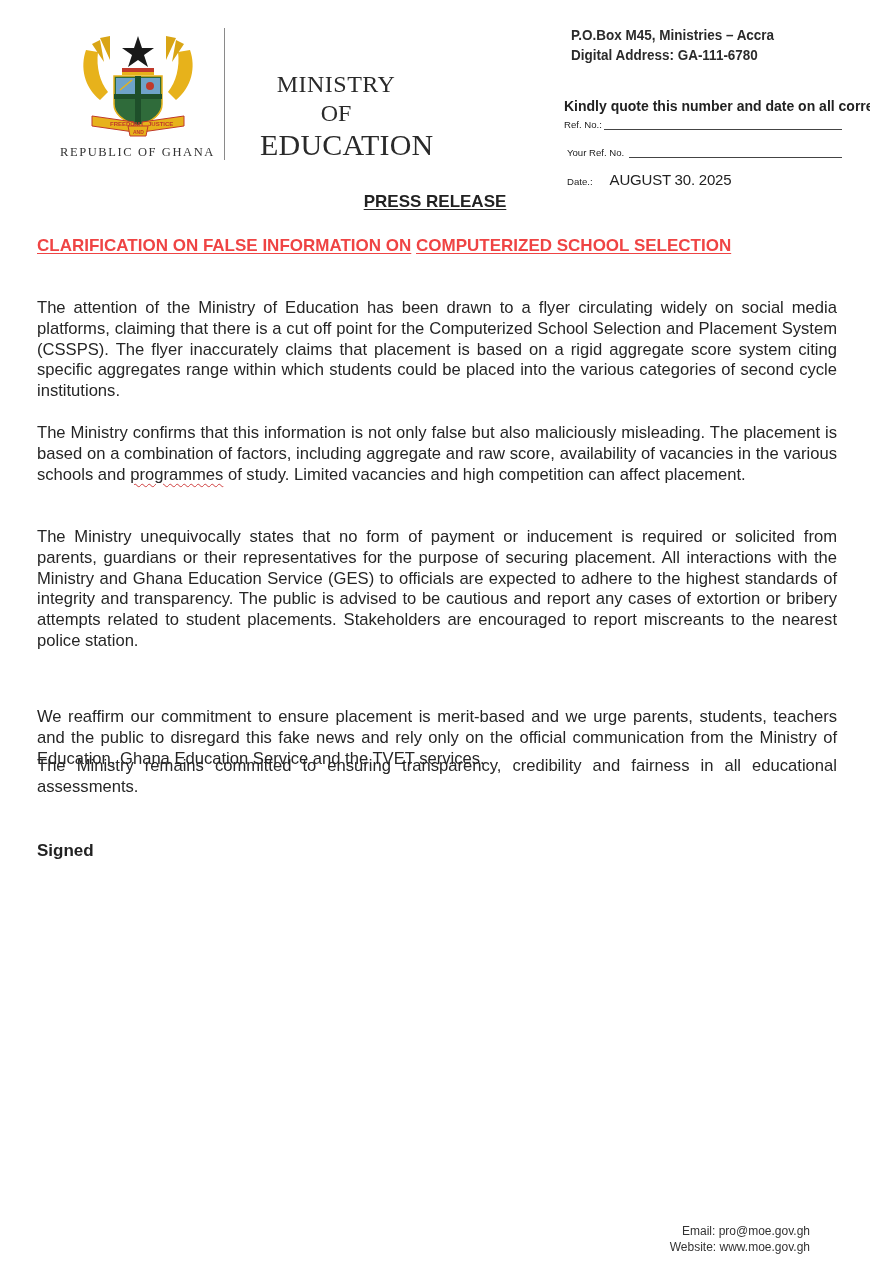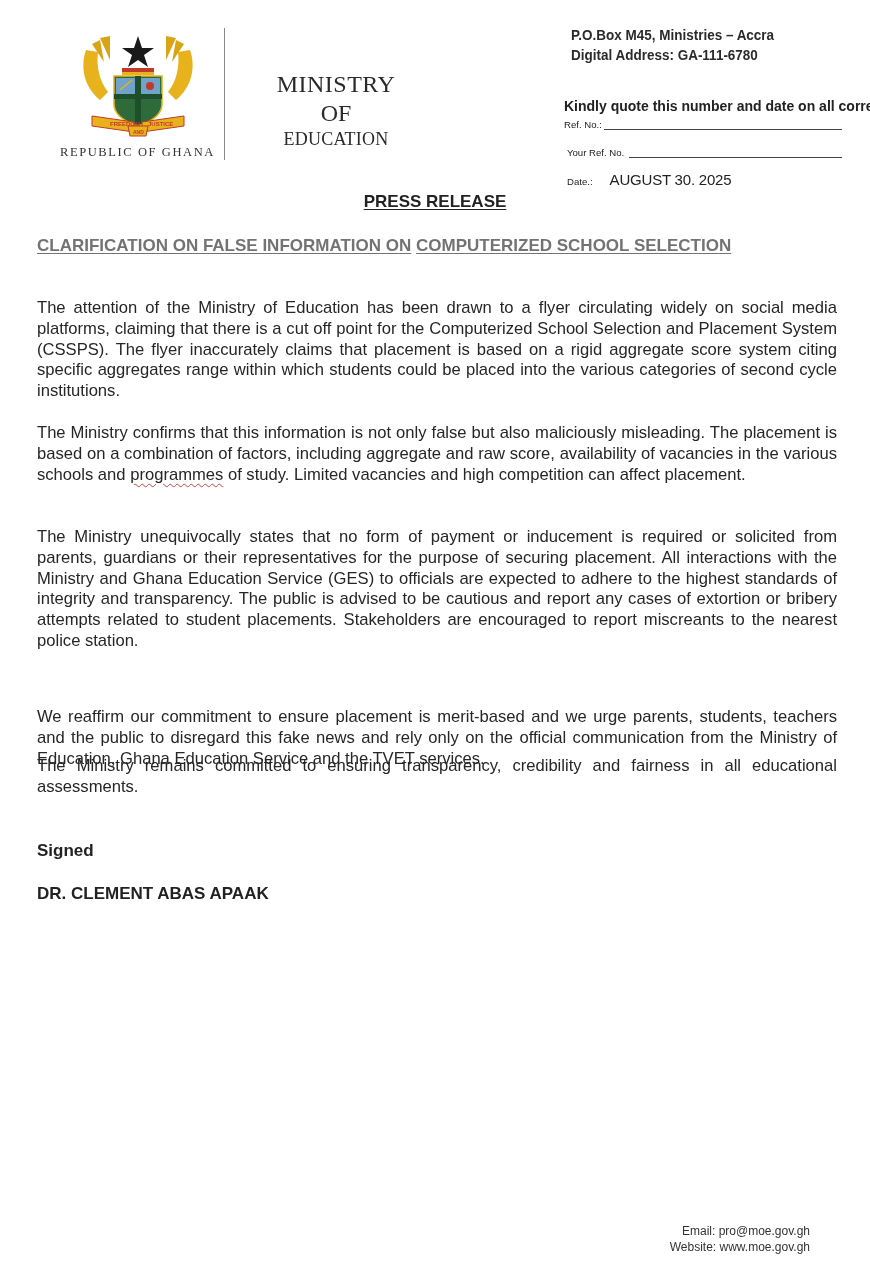--- a/index.html
+++ b/index.html
@@ -6,37 +6,37 @@
     body { width: 870px; height: 1280px; position: relative; overflow: hidden; color: #1e1e1e; font-family: "Liberation Sans", sans-serif; }
     .abs { position: absolute; }
 
     
     .crest { left: 78px; top: 32px; width: 120px; height: 105px; }
     .republic { left: 60px; top: 145px; font-family: "Liberation Serif", serif; font-size: 12.5px; letter-spacing: 1.6px; color: #333; white-space: nowrap; }
     .divider { left: 224px; top: 28px; width: 1px; height: 132px; background: #8a8a8a; }
     .ministry { left: 234px; top: 72px; width: 152px; text-align: center; font-family: "Liberation Serif", serif; color: #2a2a2a; line-height: 1; margin-left: 26px; }
     .ministry .l1 { font-size: 24px; letter-spacing: 0.5px; }
     .ministry .l2 { font-size: 24px; margin-top: 5px; }
-    .ministry .l3 { font-size: 18px; margin-top: 5px; letter-spacing: 0.2px; }
+    .ministry .l3 { font-size: 30px; margin-top: 5px; letter-spacing: 0.2px; }
 
     
     .address { left: 571px; top: 25px; font-family: "Liberation Sans", sans-serif; font-weight: bold; font-size: 14.5px; line-height: 20px; color: #2b2b2b; transform: scaleX(0.93); transform-origin: left top; white-space: nowrap; }
     .kindly { left: 564px; top: 98px; font-size: 14px; color: #222; white-space: nowrap; font-weight: bold; }
     .ref-row { left: 564px; top: 119px; width: 278px; display: flex; align-items: flex-end; font-size: 9.6px; color: #222; }
     .ref-row2 { left: 567px; top: 147px; width: 275px; display: flex; font-size: 9.6px; color: #222; }
     .ref-line { flex: 1; border-bottom: 1px solid #444; height: 10px; margin-left: 2px; }
     .ref-row2 .ref-line { margin-left: 5px; }
     .date-row { left: 567px; top: 171px; display: flex; align-items: baseline; white-space: nowrap; }
     .date-label { font-size: 9.6px; color: #222; }
     .date-value { font-size: 15px; color: #222; margin-left: 17px; letter-spacing: -0.2px; }
 
     
     .press { left: 0; width: 870px; top: 192px; text-align: center; font-weight: bold; font-size: 17px; color: #222; }
     .press span { text-decoration: underline; text-underline-offset: 2px; }
-    .headline { left: 37px; top: 235px; width: 800px; font-weight: bold; font-size: 17px; line-height: 21px; color: #737373; }
+    .headline { left: 37px; top: 235px; width: 800px; font-weight: bold; font-size: 17px; line-height: 21px; color: #ef4444; }
     .headline span { text-decoration: underline; text-underline-offset: 2px; }
 
     
     .body-text { left: 37px; width: 800px; font-size: 16.6px; line-height: 20.8px; color: #262626; text-align: justify; }
     .p1 { top: 298px; }
     .p2 { top: 423px; }
     .p3 { top: 527px; }
     .p4 { top: 673px; margin-top: 34px; }
     .p5 { top: 756px; }
     .spell { text-decoration: underline wavy #d04040; text-decoration-thickness: 1px; text-underline-offset: 3px; }
@@ -114,19 +114,18 @@
 </div>
 
 <div class="abs body-text p1">The attention of the Ministry of Education has been drawn to a flyer circulating widely on social media platforms, claiming that there is a cut off point for the Computerized School Selection and Placement System (CSSPS). The flyer inaccurately claims that placement is based on a rigid aggregate score system citing specific aggregates range within which students could be placed into the various categories of second cycle institutions.</div>
 <div class="abs body-text p2"><span>The Ministry confirms that this information is not only false but also maliciously misleading. The placement is based on a combination of factors, including aggregate and raw score, availability of vacancies in the various schools and </span><span class="spell">programmes</span><span> of study. Limited vacancies and high competition can affect placement.</span></div>
 <div class="abs body-text p3">The Ministry unequivocally states that no form of payment or inducement is required or solicited from parents, guardians or their representatives for the purpose of securing placement. All interactions with the Ministry and Ghana Education Service (GES) to officials are expected to adhere to the highest standards of integrity and transparency. The public is advised to be cautious and report any cases of extortion or bribery attempts related to student placements. Stakeholders are encouraged to report miscreants to the nearest police station.</div>
 <div class="abs body-text p4">We reaffirm our commitment to ensure placement is merit-based and we urge parents, students, teachers and the public to disregard this fake news and rely only on the official communication from the Ministry of Education, Ghana Education Service and the TVET services.</div>
 <div class="abs body-text p5">The Ministry remains committed to ensuring transparency, credibility and fairness in all educational assessments.</div>
 
 <div class="abs signed">Signed</div>
 <div class="abs signer">
-  <div>DR. CLEMENT ABAS APAAK</div>
 </div>
 
 <div class="abs footer">
   <div>Email: pro@moe.gov.gh</div>
   <div>Website: www.moe.gov.gh</div>
 </div>
 
 </body></html>

